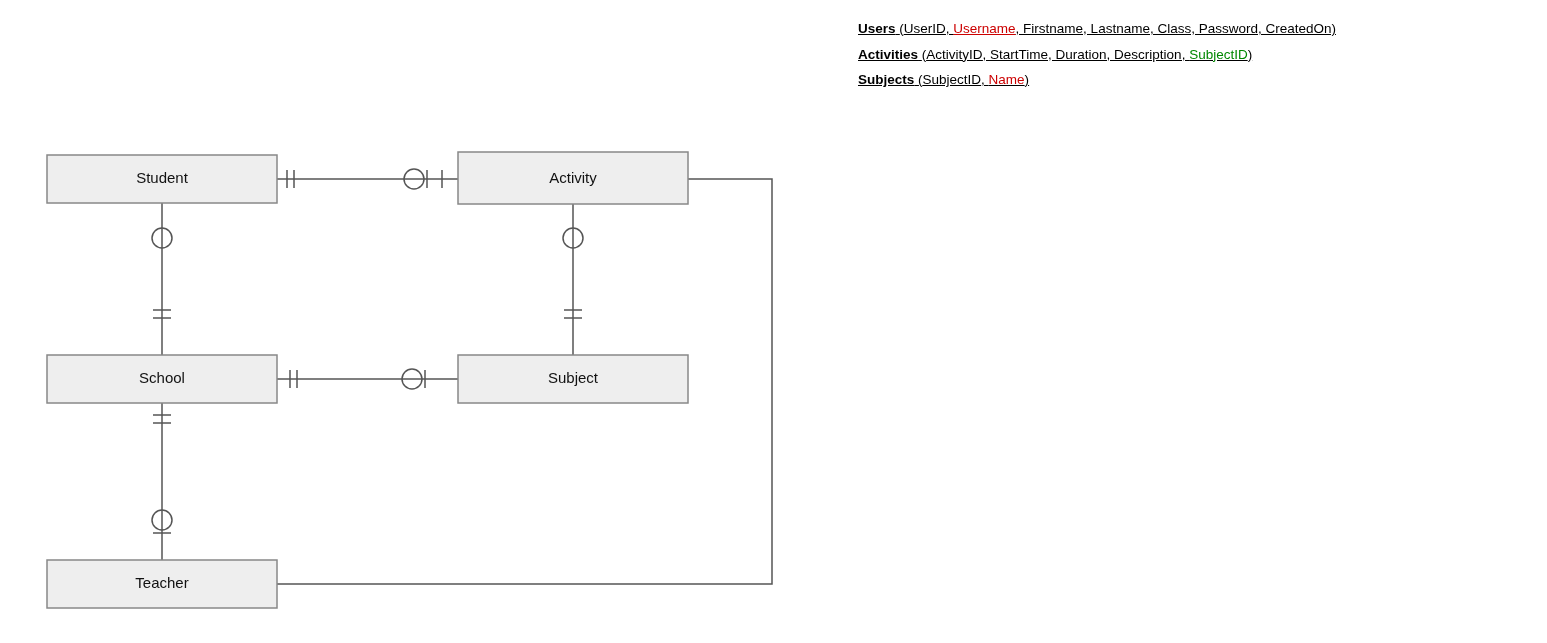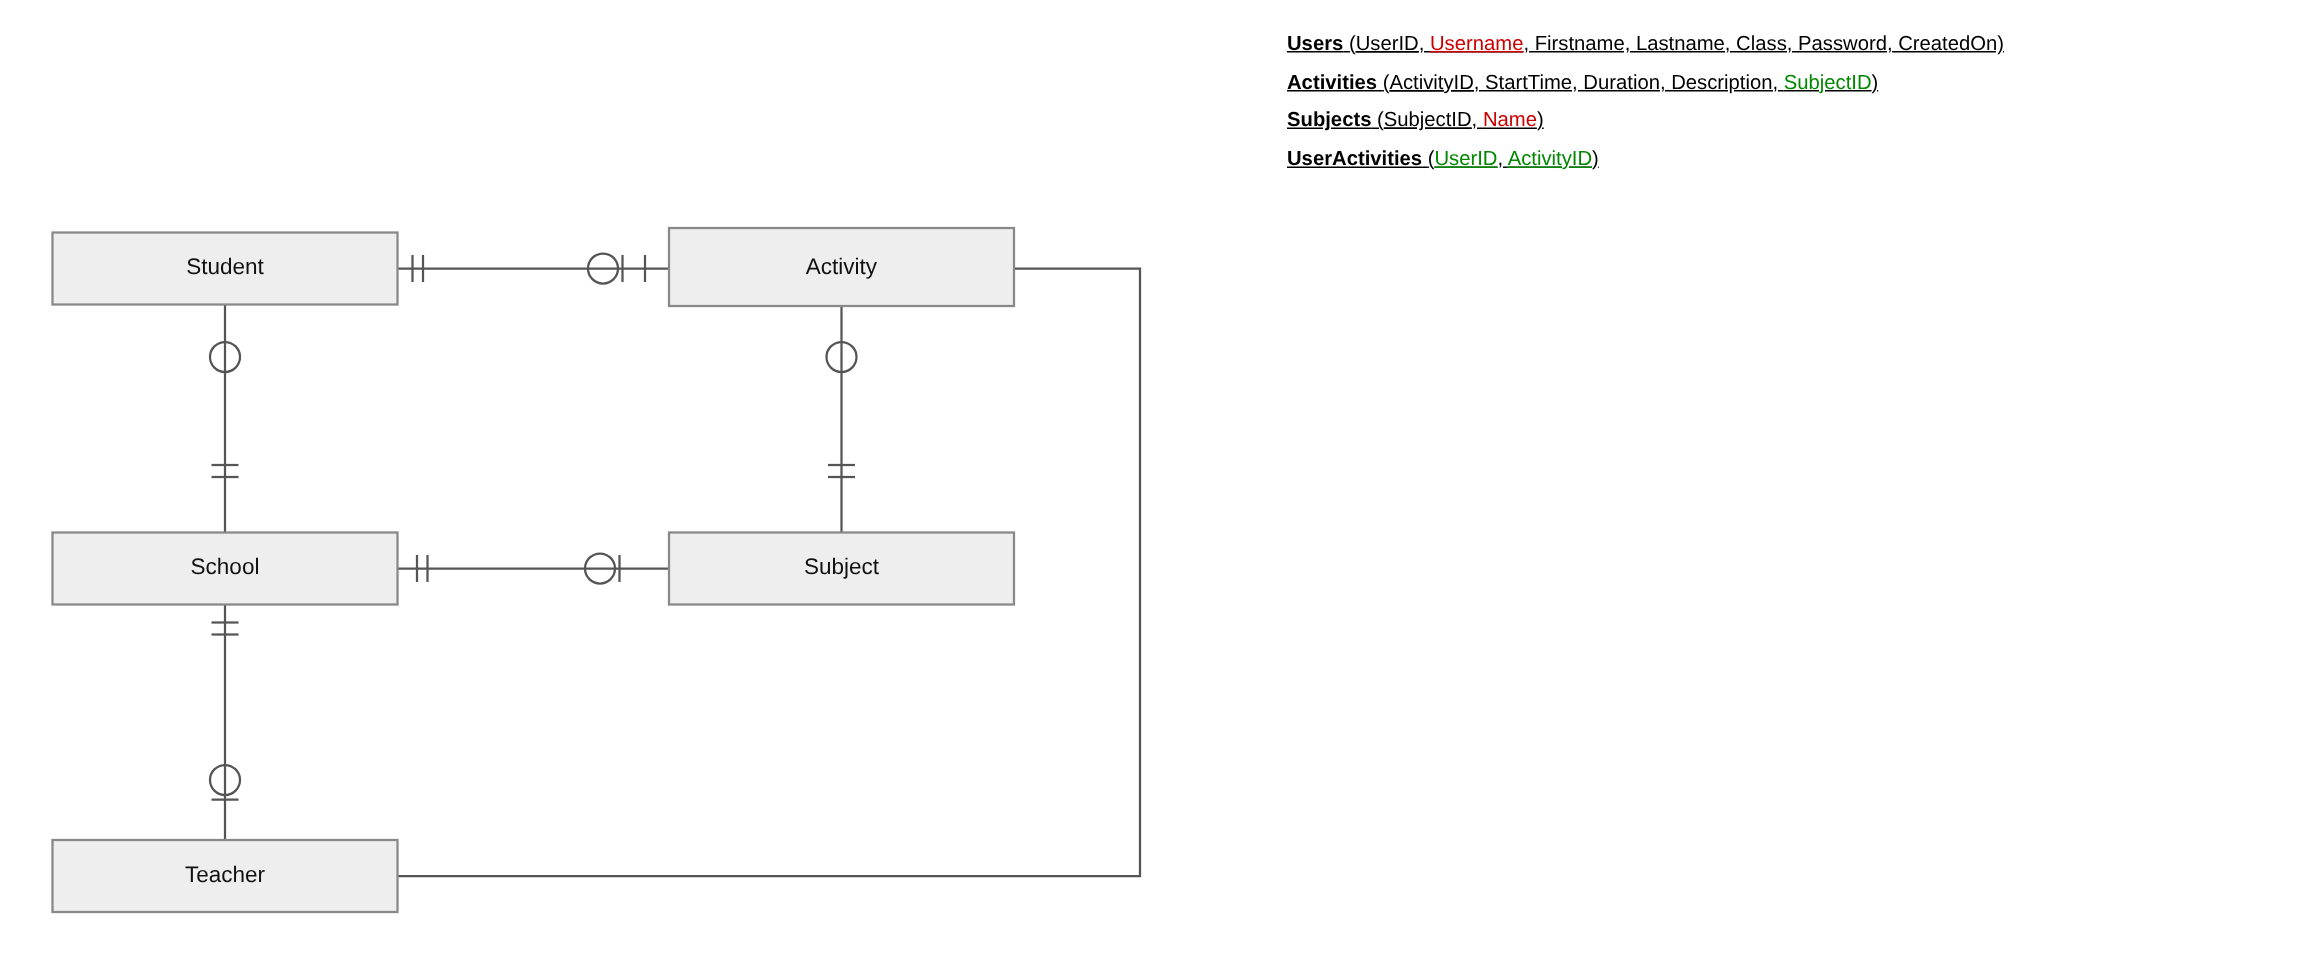--- a/index.html
+++ b/index.html
@@ -8,21 +8,21 @@
       font-family: Arial, sans-serif;
       font-size: 14px;
       width: 1547px;
       height: 643px;
       overflow: hidden;
       position: relative;
     }
 
     .diagram-area {
       position: absolute;
-      left: 0; top: 0;
+      left: 12px; top: 0;
       width: 850px;
       height: 551px;
     }
 
     .info-area {
       position: absolute;
       left: 858px;
       top: 18px;
       width: 680px;
     }
@@ -145,19 +145,15 @@
     <span class="bold">Activities</span>
     <span> (</span><span class="underline">ActivityID</span><span>, StartTime, Duration, Description, </span><span class="green">SubjectID</span><span>)</span>
   </div>
 
   <div class="info-line">
     <span class="bold">Subjects</span>
     <span> (</span><span class="underline">SubjectID</span><span>, </span><span class="red">Name</span><span>)</span>
   </div>
 
 
-  <div class="info-line">
-    <span class="bold">UserActivities</span>
-    <span> (</span><span class="underline green">UserID</span><span>, </span><span class="underline green">ActivityID</span><span>)</span>
-  </div>
 
 
 </div>
 
 </body></html>

